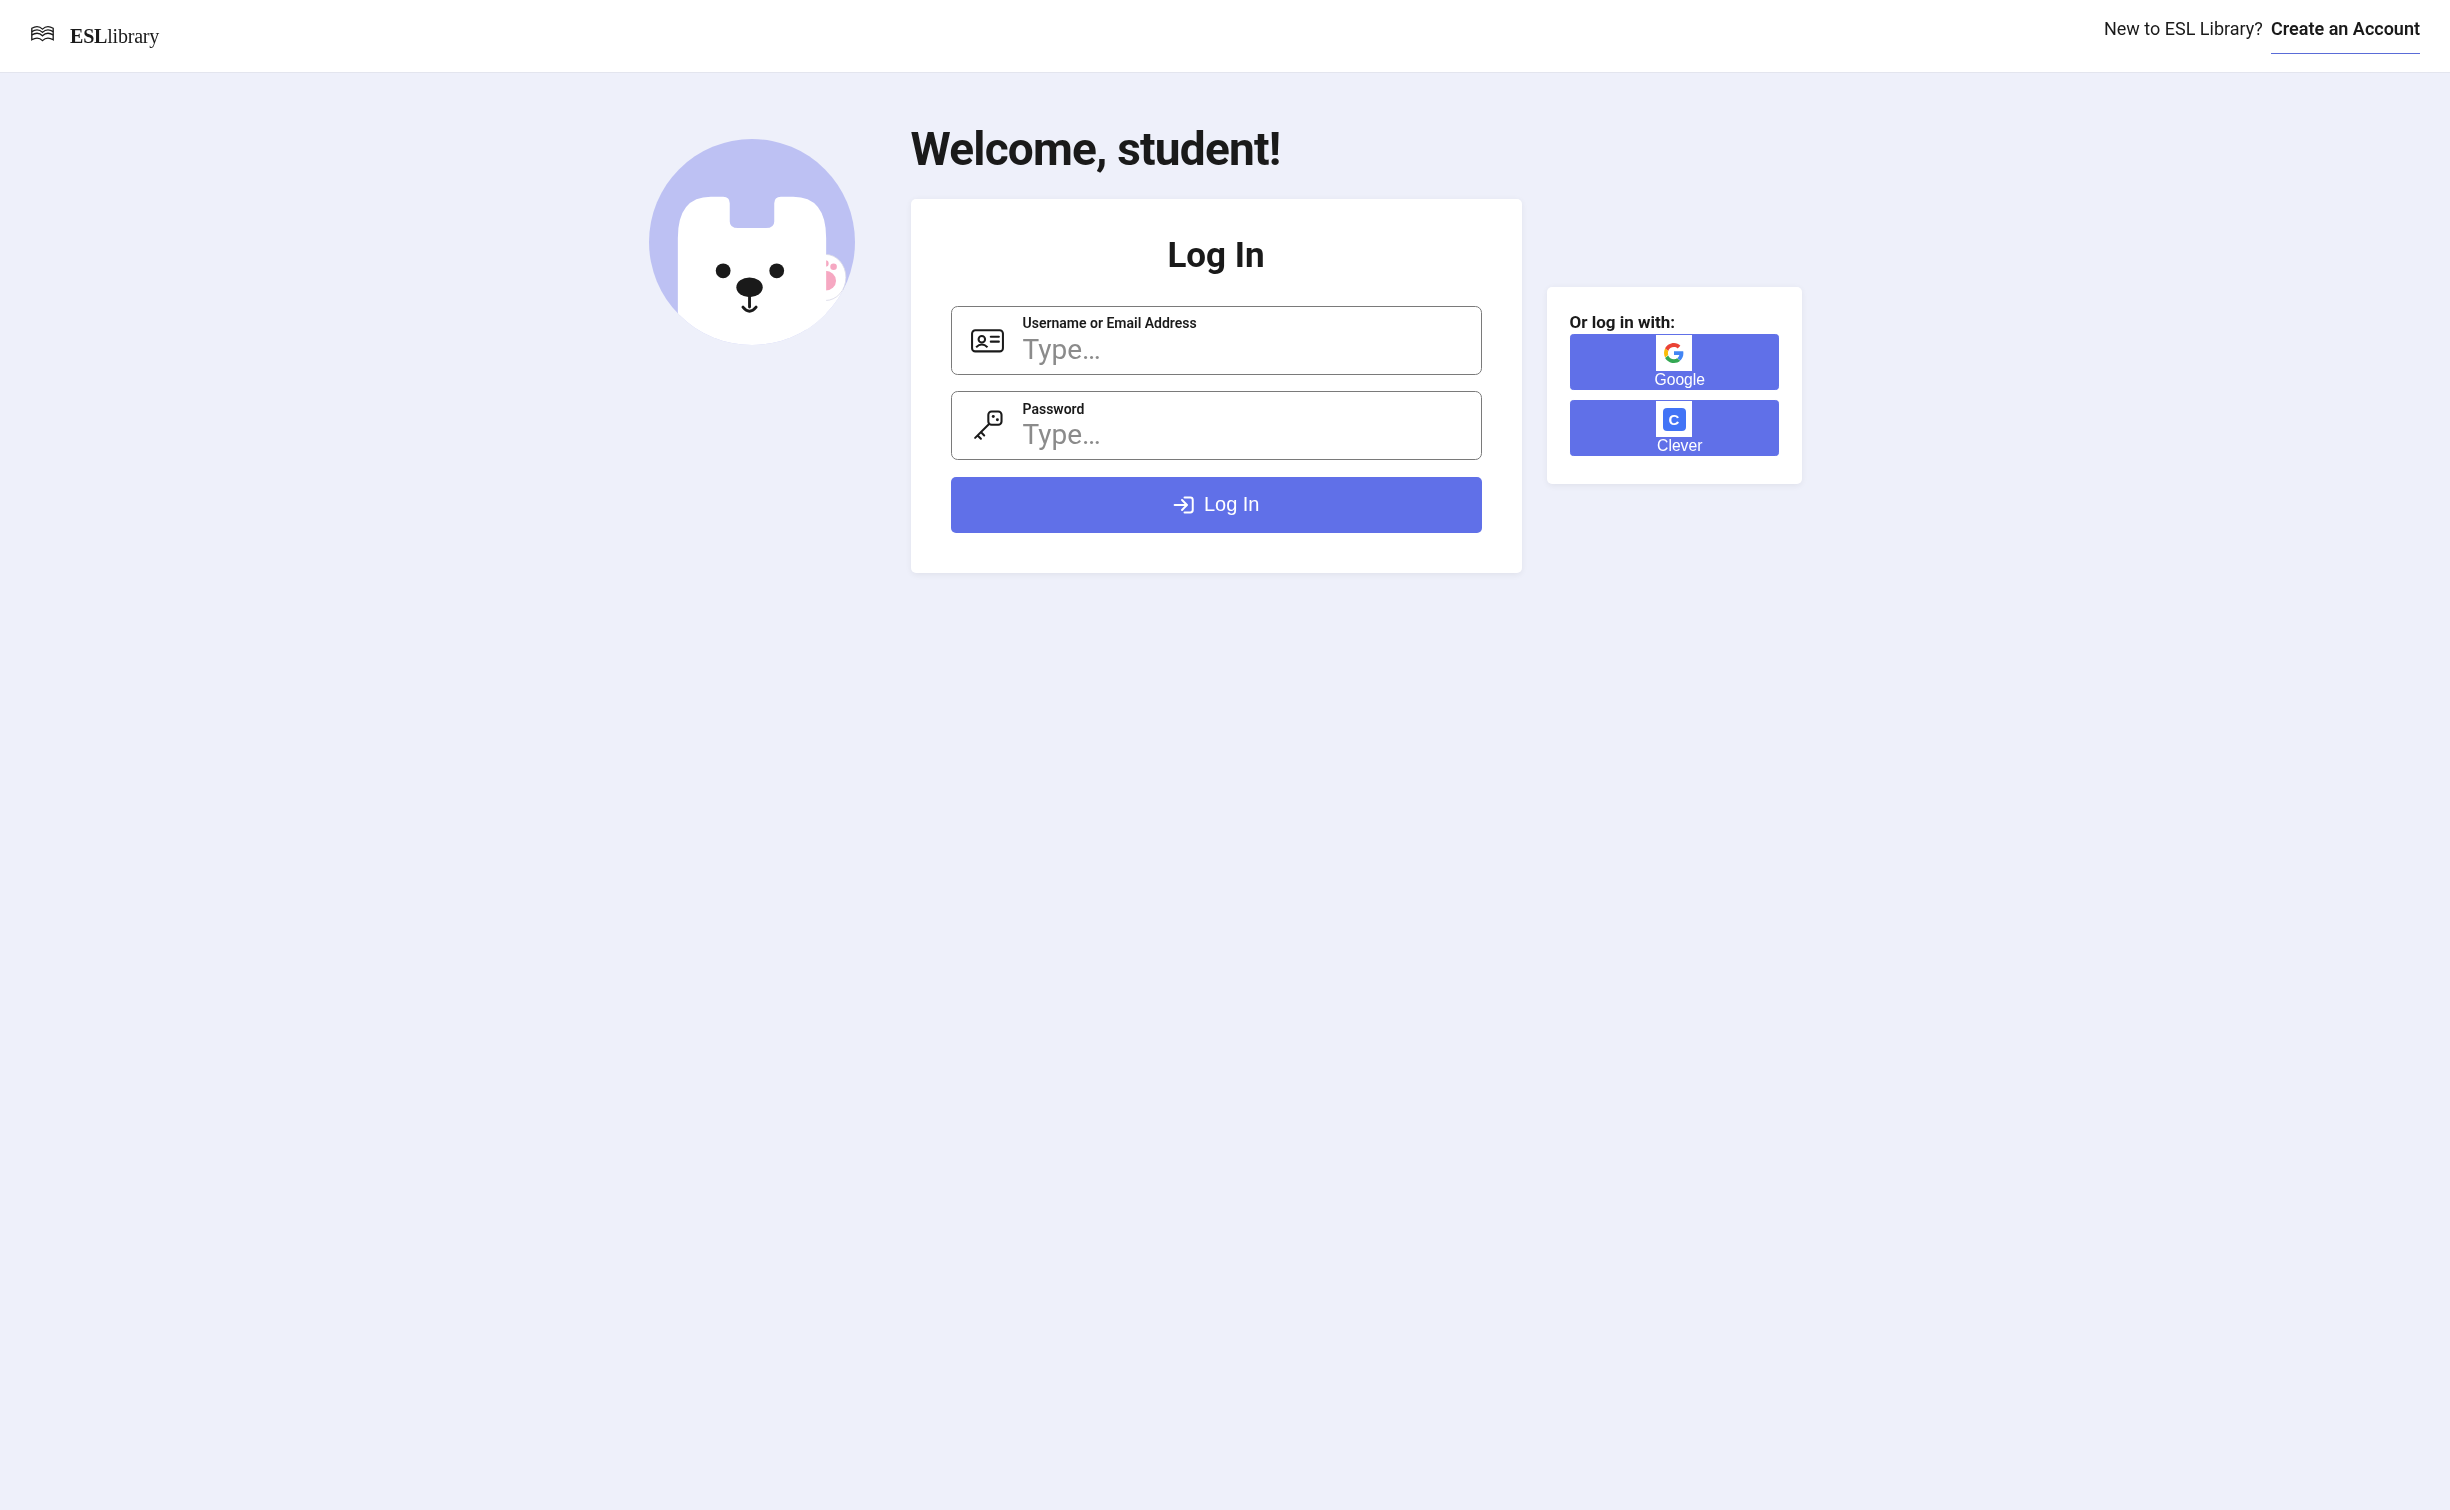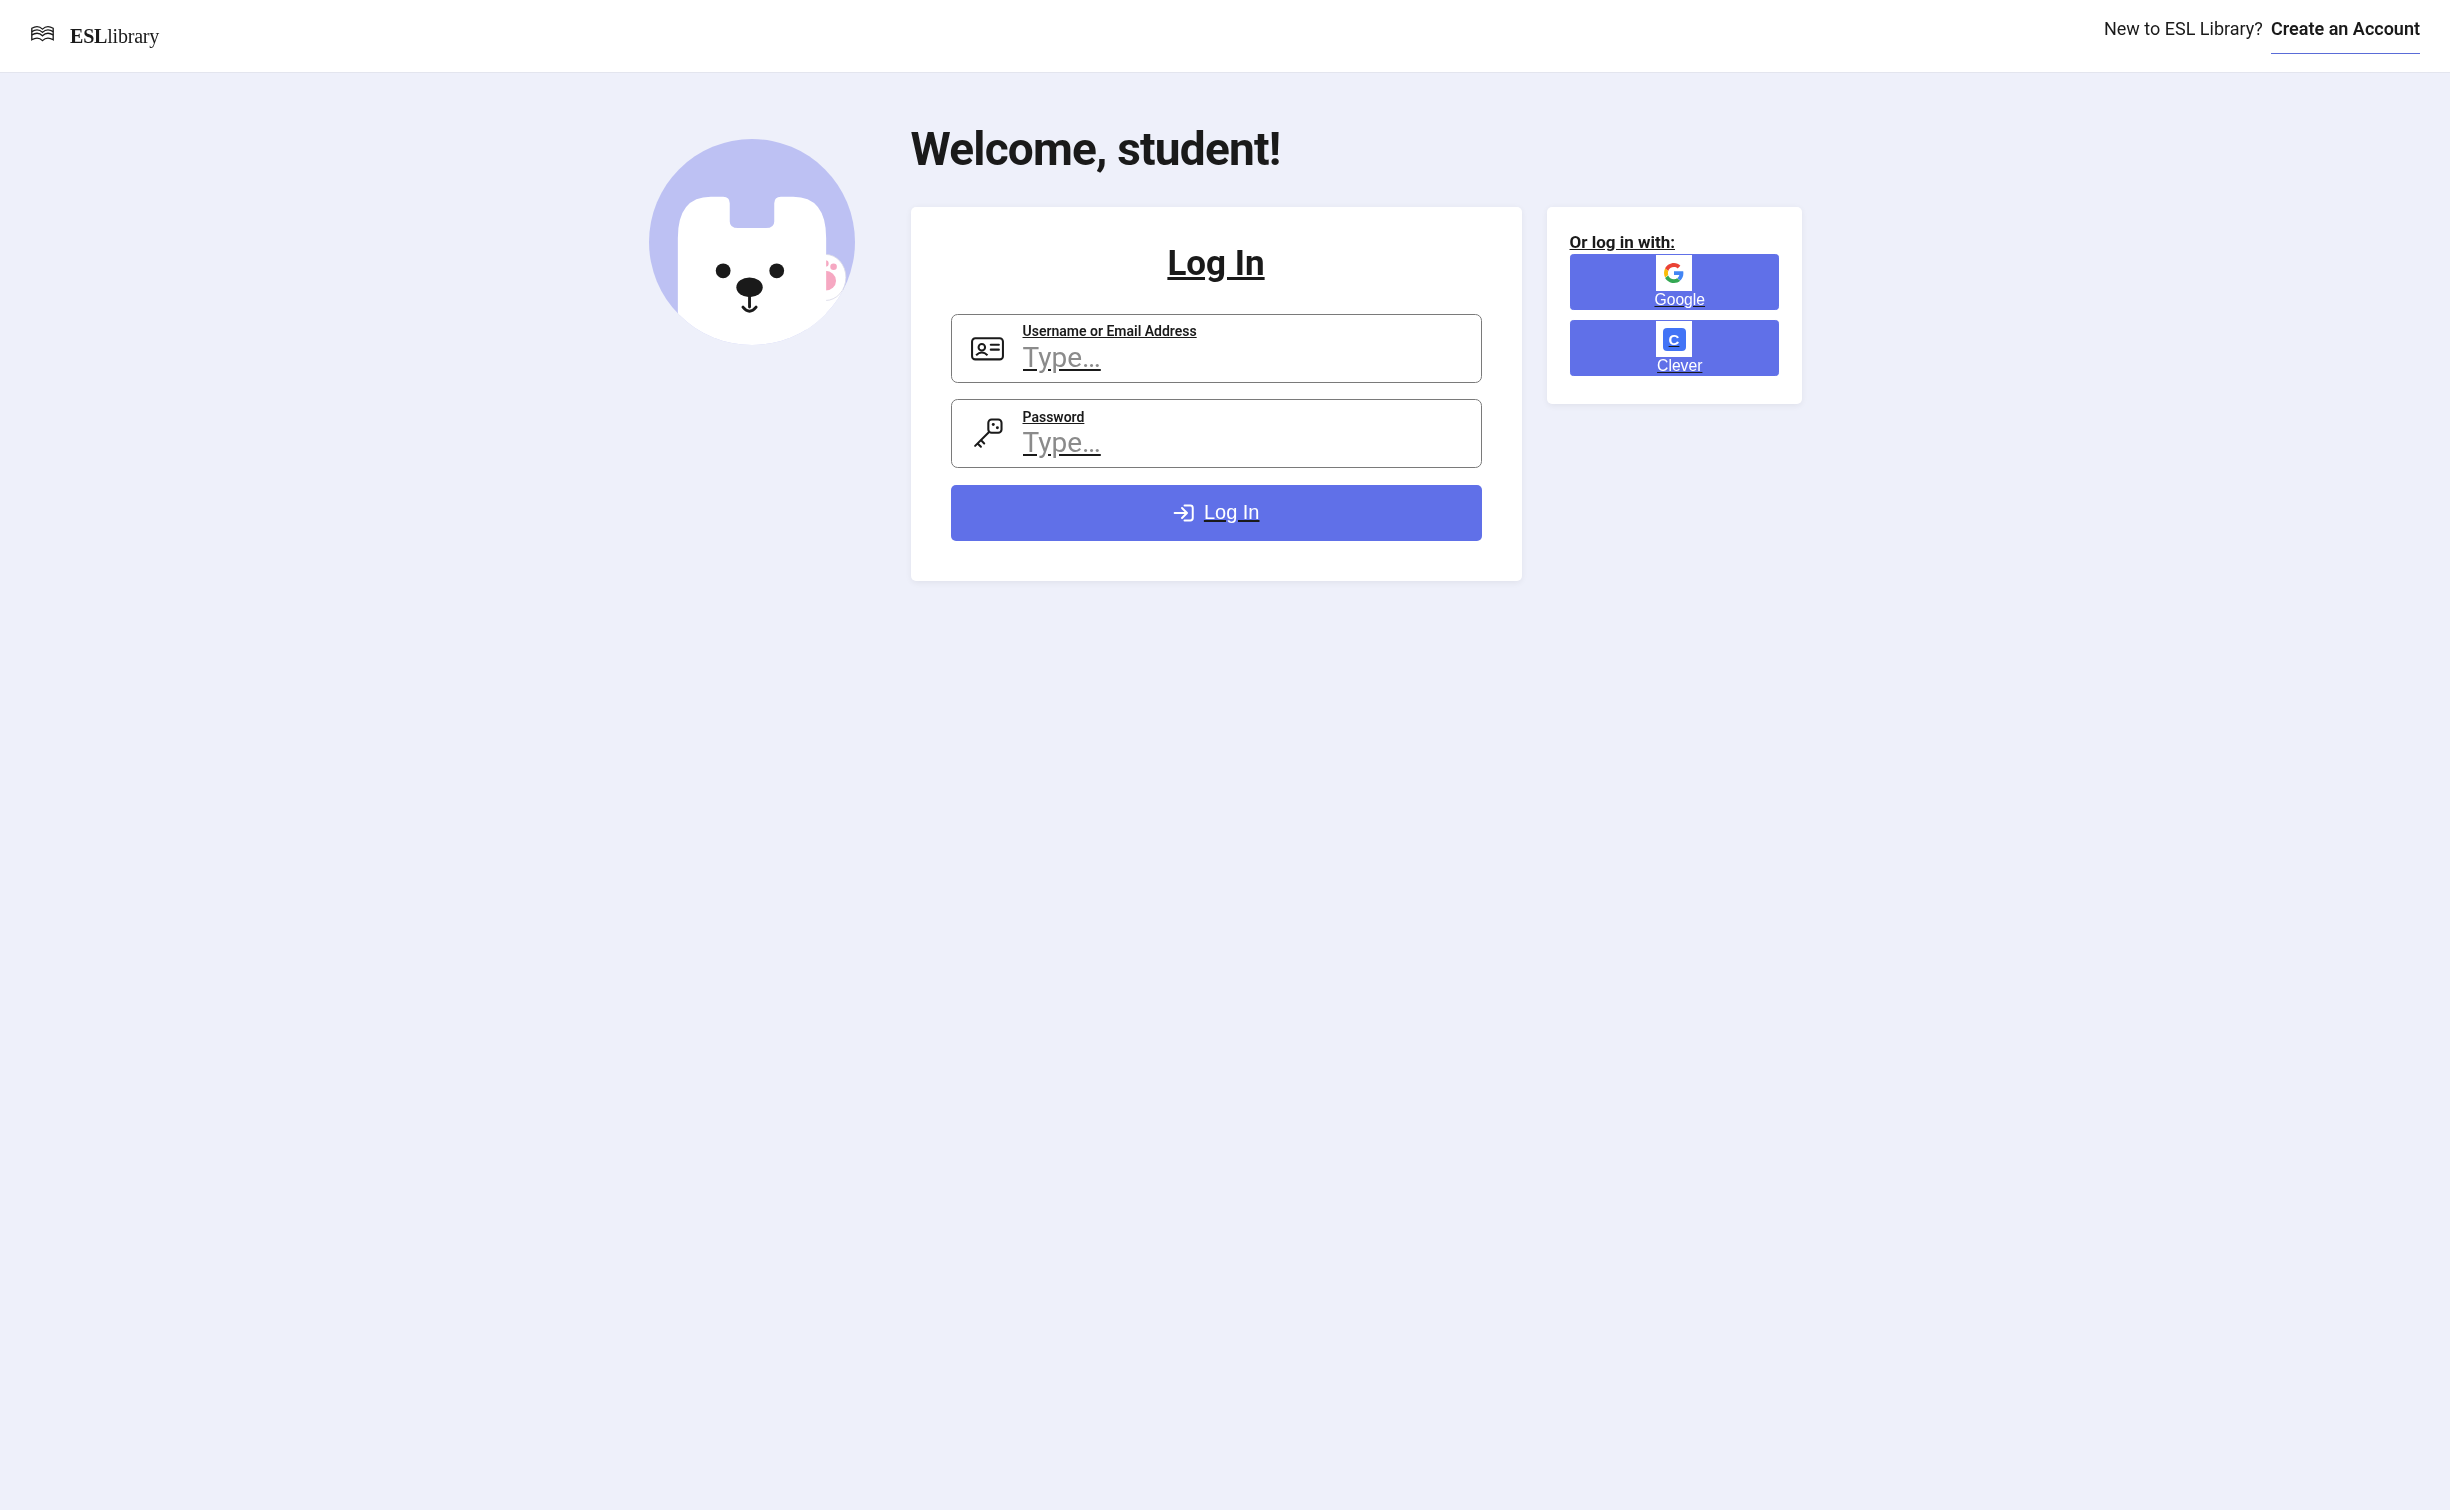--- a/index.html
+++ b/index.html
@@ -61,36 +61,35 @@
   .mascot-wrap {
     flex: 0 0 222px;
     padding-top: 16.5px;
   }
   .mascot { width: 206px; height: 206px; display: block; }
 
   .content {
     flex: 1;
     display: flex;
     flex-direction: column;
-    gap: 31px;
+    gap: 23px;
     min-width: 0;
   }
 
   .welcome {
     font-size: 46px;
     font-weight: 700;
     color: #1a1a1a;
     letter-spacing: -0.8px;
   }
 
   .columns {
     display: flex;
     gap: 25px;
-    align-items: flex-start;
-    text-decoration: underline;
+    align-items: center;
   }
 
   
   .card {
     background: #fff;
     border-radius: 5px;
     box-shadow: 0 1.6px 6.6px rgba(0,0,0,0.06);
     padding: 36px 40px 40px 40px;
     flex: 1;
     min-width: 0;

